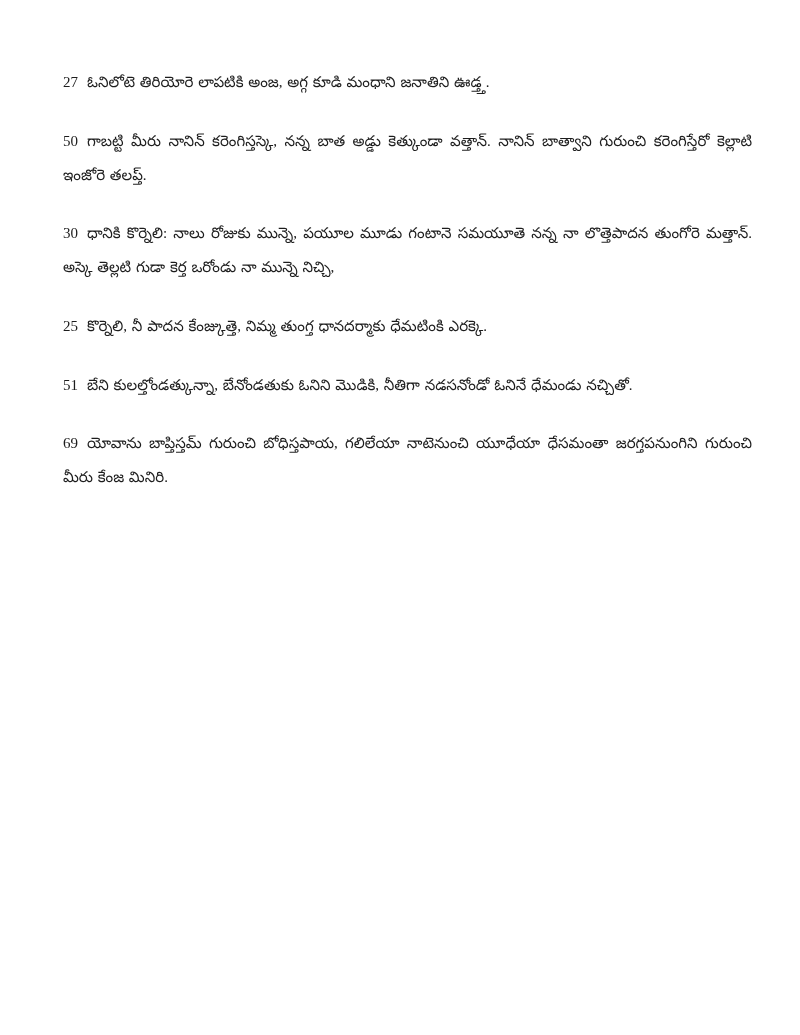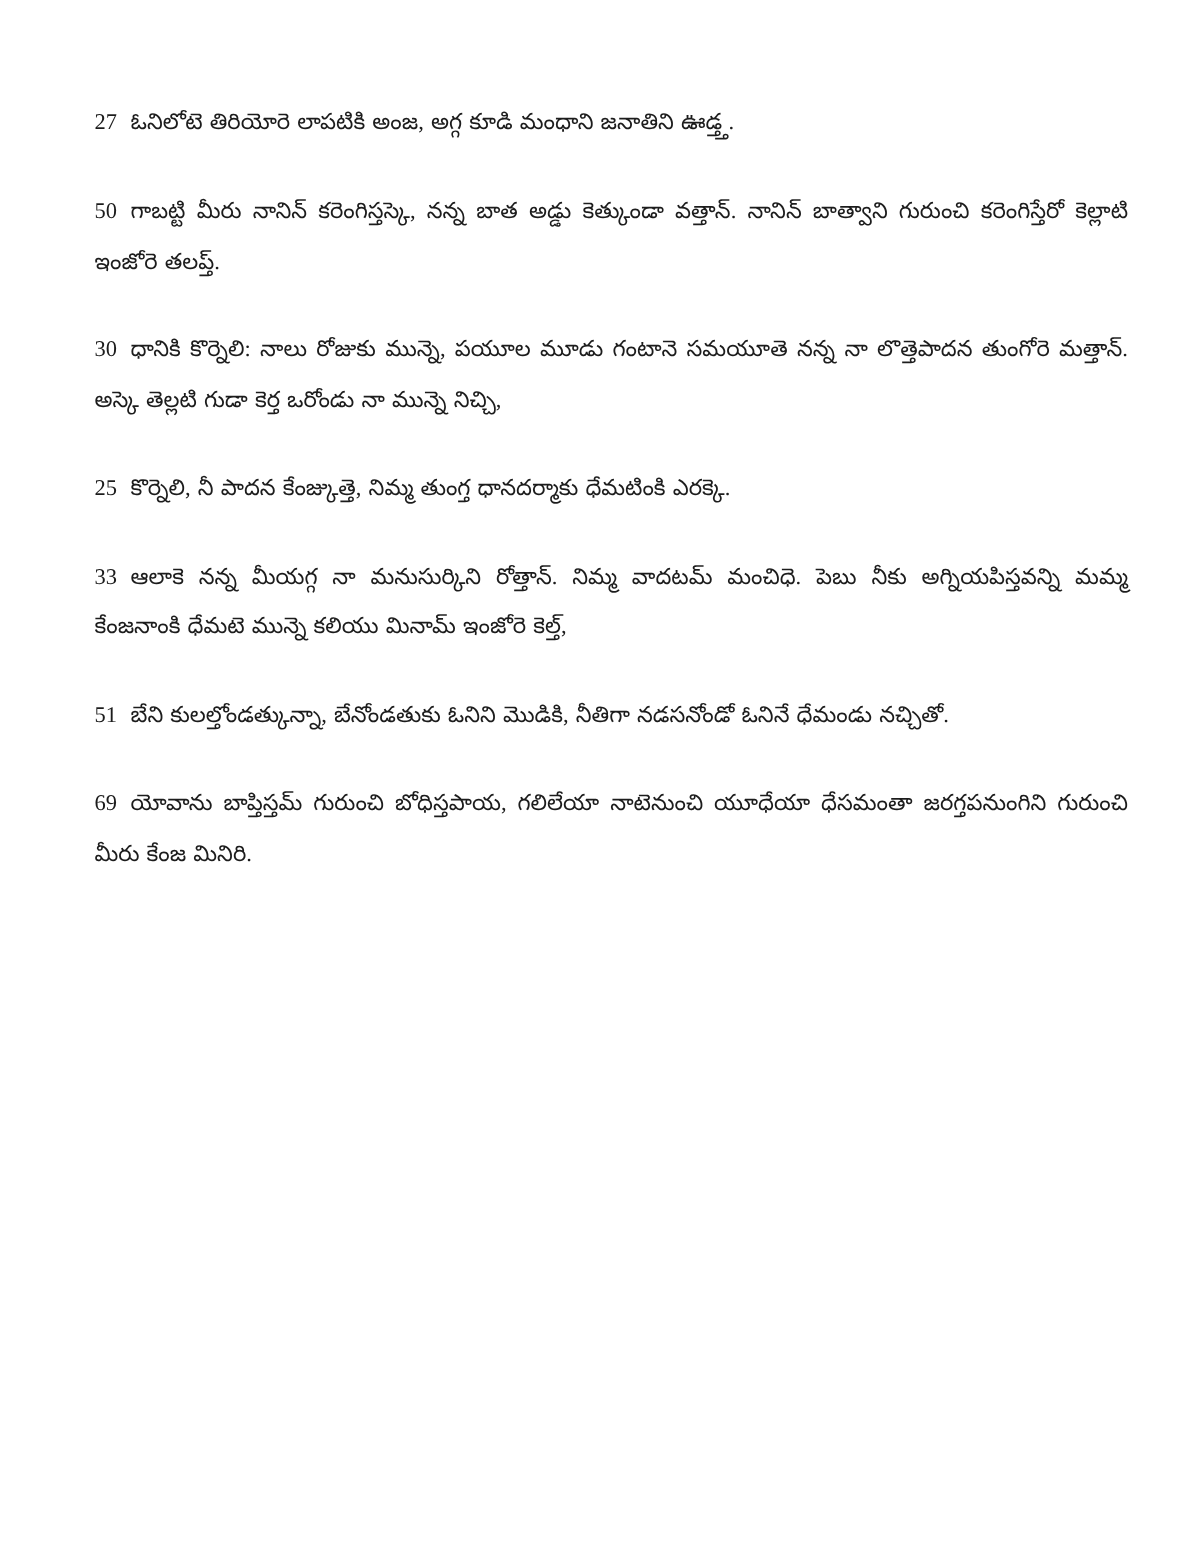--- a/index.html
+++ b/index.html
@@ -43,23 +43,20 @@
 
   <p class="verse">
     <span class="vnum">30</span><span class="vtext">ధానికి కొర్నెలి: నాలు రోజుకు మున్నె, పయూల మూడు గంటానె సమయూతె నన్న నా లొత్తెపాదన తుంగోరె మత్తాన్. అస్కె తెల్లటి గుడా కెర్త ఒరోండు నా మున్నె నిచ్చి,</span>
   </p>
 
   <p class="verse">
     <span class="vnum">25</span><span class="vtext">కొర్నెలి, నీ పాదన కేంజ్కుత్తె, నిమ్మ తుంగ్త ధానదర్మాకు ధేమటింకి ఎరక్కె.</span>
   </p>
 
 
-  <p class="verse">
-    <span class="vnum">33</span><span class="vtext">ఆలాకె నన్న మీయగ్గ నా మనుసుర్కిని రోత్తాన్. నిమ్మ వాదటమ్ మంచిధె. పెబు నీకు అగ్నియపిస్తవన్ని మమ్మ కేంజనాంకి ధేమటె మున్నె కలియు మినామ్ ఇంజోరె కెల్త్,</span>
-  </p>
 
 
   <p class="verse">
     <span class="vnum">51</span><span class="vtext">బేని కులల్తోండత్కున్నా, బేనోండతుకు ఓనిని మొడికి, నీతిగా నడసనోండో ఓనినే ధేమండు నచ్చితో.</span>
   </p>
 
 
   <p class="verse">
     <span class="vnum">69</span><span class="vtext">యోవాను బాప్తిస్తమ్ గురుంచి బోధిస్తపాయ, గలిలేయా నాటెనుంచి యూధేయా ధేసమంతా జరగ్తపనుంగిని గురుంచి మీరు కేంజ మినిరి.</span>
   </p>

